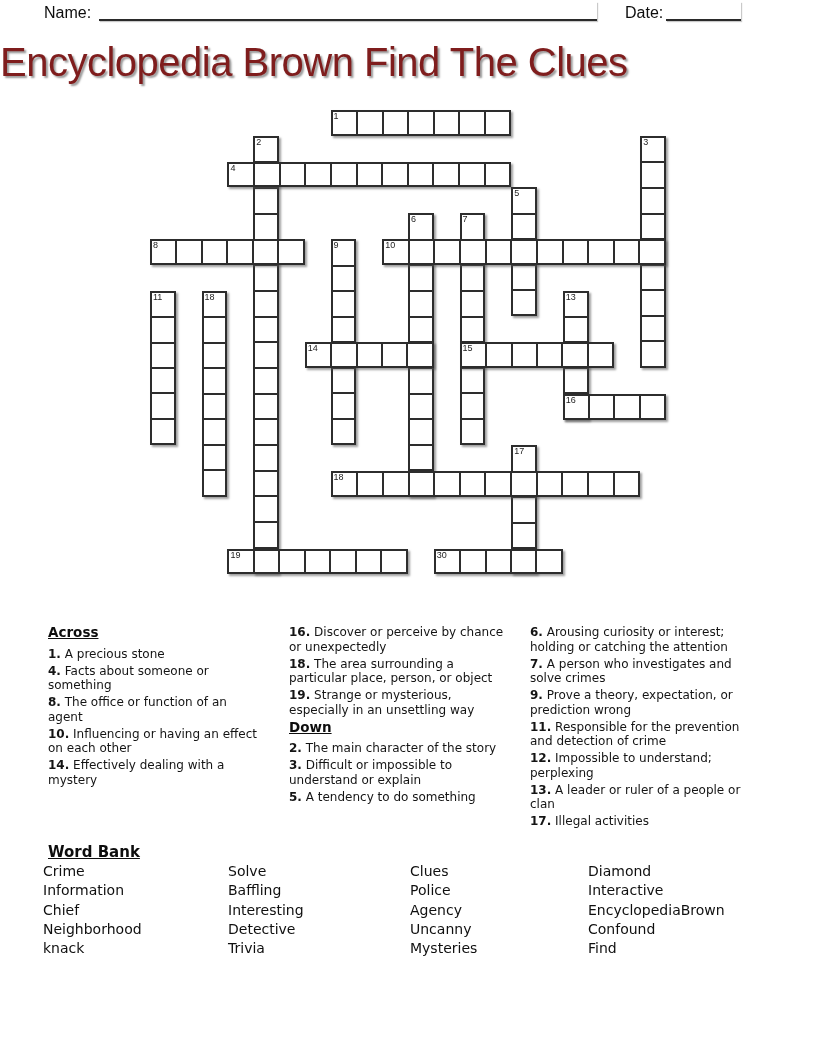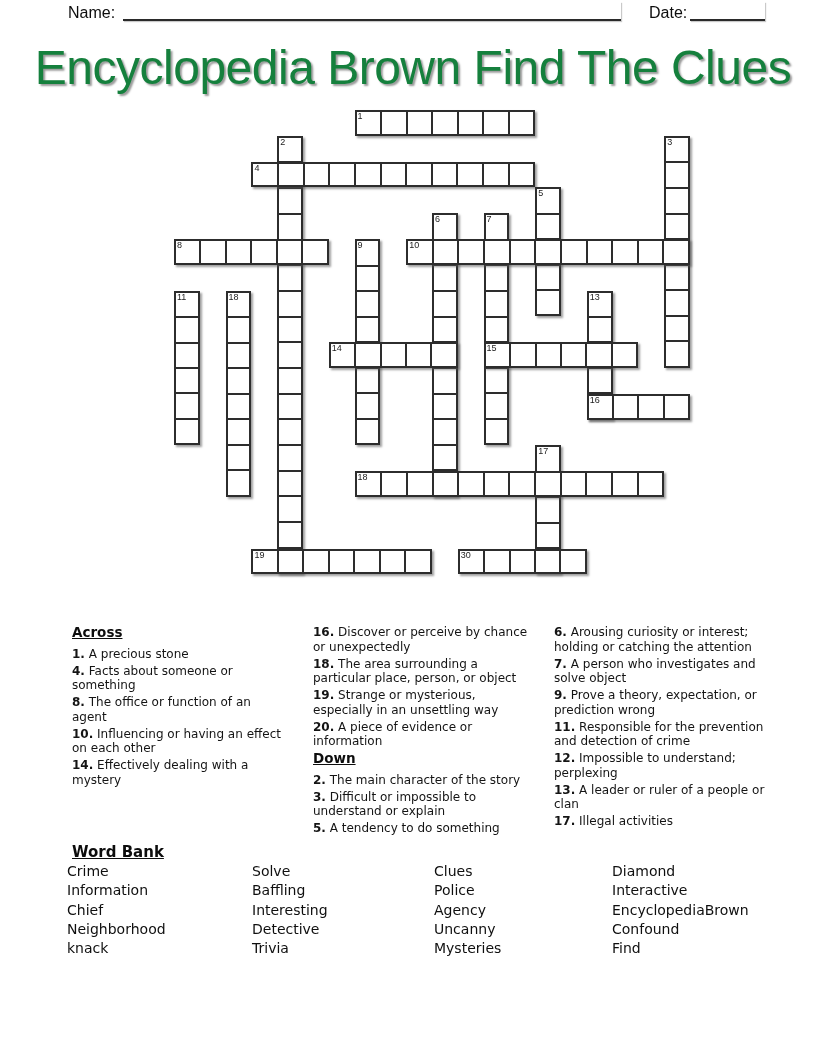--- a/index.html
+++ b/index.html
@@ -5,21 +5,20 @@
   * { margin: 0; padding: 0; box-sizing: border-box; }
   html, body { background: #ffffff; }
   #page {
     position: relative;
     width: 778px;
     height: 1056px;
     background: #ffffff;
     overflow: hidden;
     font-family: "DejaVu Sans", sans-serif;
     color: #111;
-    margin-left: 24px;
   }
   
   .hdr-label {
     position: absolute;
     font-family: "Liberation Sans", sans-serif;
     font-size: 16px;
     color: #0d0d0d;
   }
   .hdr-line {
     position: absolute;
@@ -28,26 +27,25 @@
     box-shadow: 1px 1px 1px rgba(120,120,120,0.4);
   }
   #name-label { left: 44px; top: 4px; }
   #name-line  { left: 99px; top: 2px; width: 498px; }
   #date-label { left: 625px; top: 4px; }
   #date-line  { left: 666px; top: 2px; width: 75px; }
   
   #title {
     position: absolute;
     left: 0; right: 0; top: 40px;
-    text-align: center;
     font-family: "Liberation Sans", sans-serif;
-    font-size: 48px;
+    font-size: 40px;
     font-weight: 400;
     letter-spacing: -0.5px;
-    color: #15803d;
+    color: #7f1d1d;
     text-shadow: 2px 2px 2px rgba(0,0,0,0.4);
     white-space: nowrap;
   }
   
   #grid { position: absolute; left: 0; top: 0; width: 816px; height: 600px; }
   .word {
     position: absolute;
     background: #ffffff;
     border: 2px solid #2d2d2d;
     box-shadow: 1.5px 2px 2px rgba(80,80,80,0.55);
@@ -344,29 +342,28 @@
         <div class="clue"><span class="cnum">1.</span><span> A precious stone</span></div>
         <div class="clue"><span class="cnum">4.</span><span> Facts about someone or something</span></div>
         <div class="clue"><span class="cnum">8.</span><span> The office or function of an agent</span></div>
         <div class="clue"><span class="cnum">10.</span><span> Influencing or having an effect on each other</span></div>
         <div class="clue"><span class="cnum">14.</span><span> Effectively dealing with a mystery</span></div>
       </div>
       <div class="clue-col" style="left: 289px; width: 223px;">
         <div class="clue"><span class="cnum">16.</span><span> Discover or perceive by chance or unexpectedly</span></div>
         <div class="clue"><span class="cnum">18.</span><span> The area surrounding a particular place, person, or object</span></div>
         <div class="clue"><span class="cnum">19.</span><span> Strange or mysterious, especially in an unsettling way</span></div>
-        <div class="clue"><span class="cnum">20.</span><span> A piece of evidence or information</span></div>
         <div class="clue-heading">Down</div>
         <div class="clue"><span class="cnum">2.</span><span> The main character of the story</span></div>
         <div class="clue"><span class="cnum">3.</span><span> Difficult or impossible to understand or explain</span></div>
         <div class="clue"><span class="cnum">5.</span><span> A tendency to do something</span></div>
       </div>
       <div class="clue-col" style="left: 530px; width: 218px;">
         <div class="clue"><span class="cnum">6.</span><span> Arousing curiosity or interest; holding or catching the attention</span></div>
-        <div class="clue"><span class="cnum">7.</span><span> A person who investigates and solve object</span></div>
+        <div class="clue"><span class="cnum">7.</span><span> A person who investigates and solve crimes</span></div>
         <div class="clue"><span class="cnum">9.</span><span> Prove a theory, expectation, or prediction wrong</span></div>
         <div class="clue"><span class="cnum">11.</span><span> Responsible for the prevention and detection of crime</span></div>
         <div class="clue"><span class="cnum">12.</span><span> Impossible to understand; perplexing</span></div>
         <div class="clue"><span class="cnum">13.</span><span> A leader or ruler of a people or clan</span></div>
         <div class="clue"><span class="cnum">17.</span><span> Illegal activities</span></div>
       </div>
     </div>
 
   <div id="wordbank-heading">Word Bank</div>
   <div id="wordbank">

